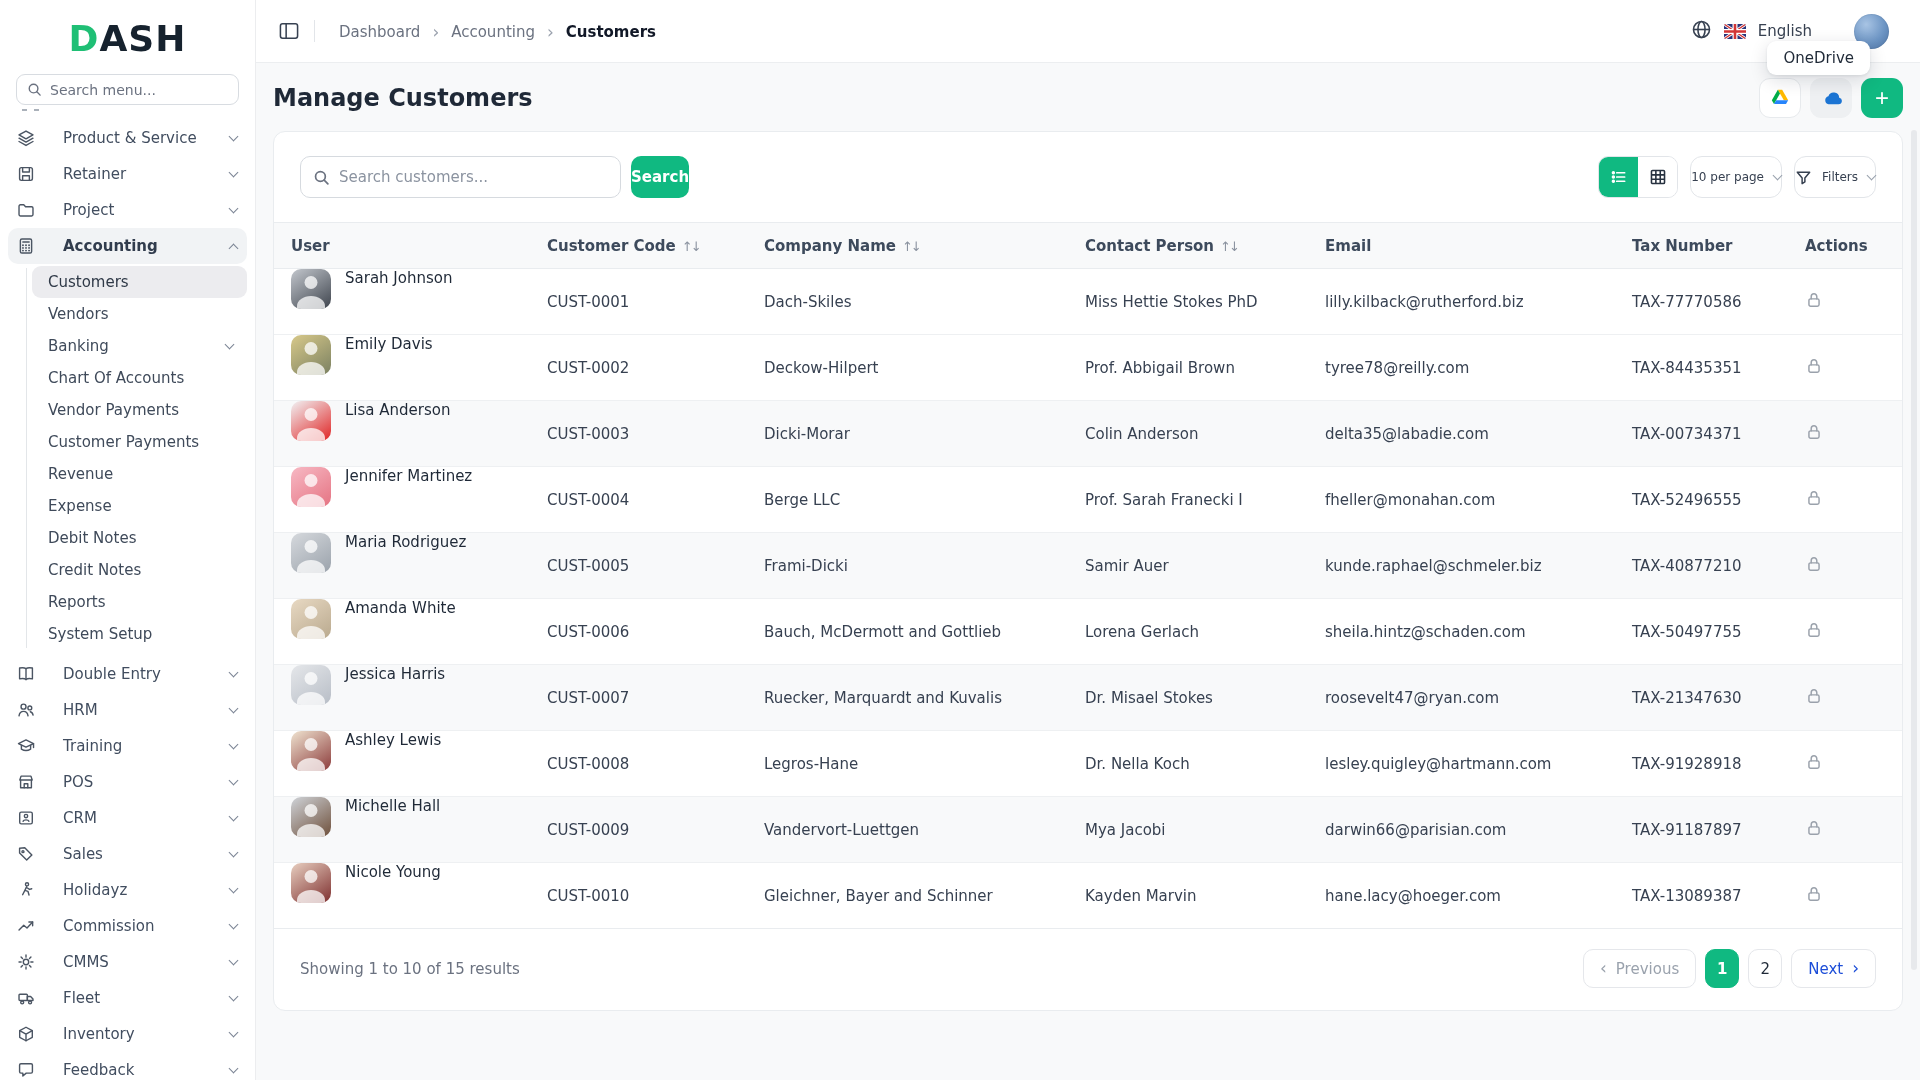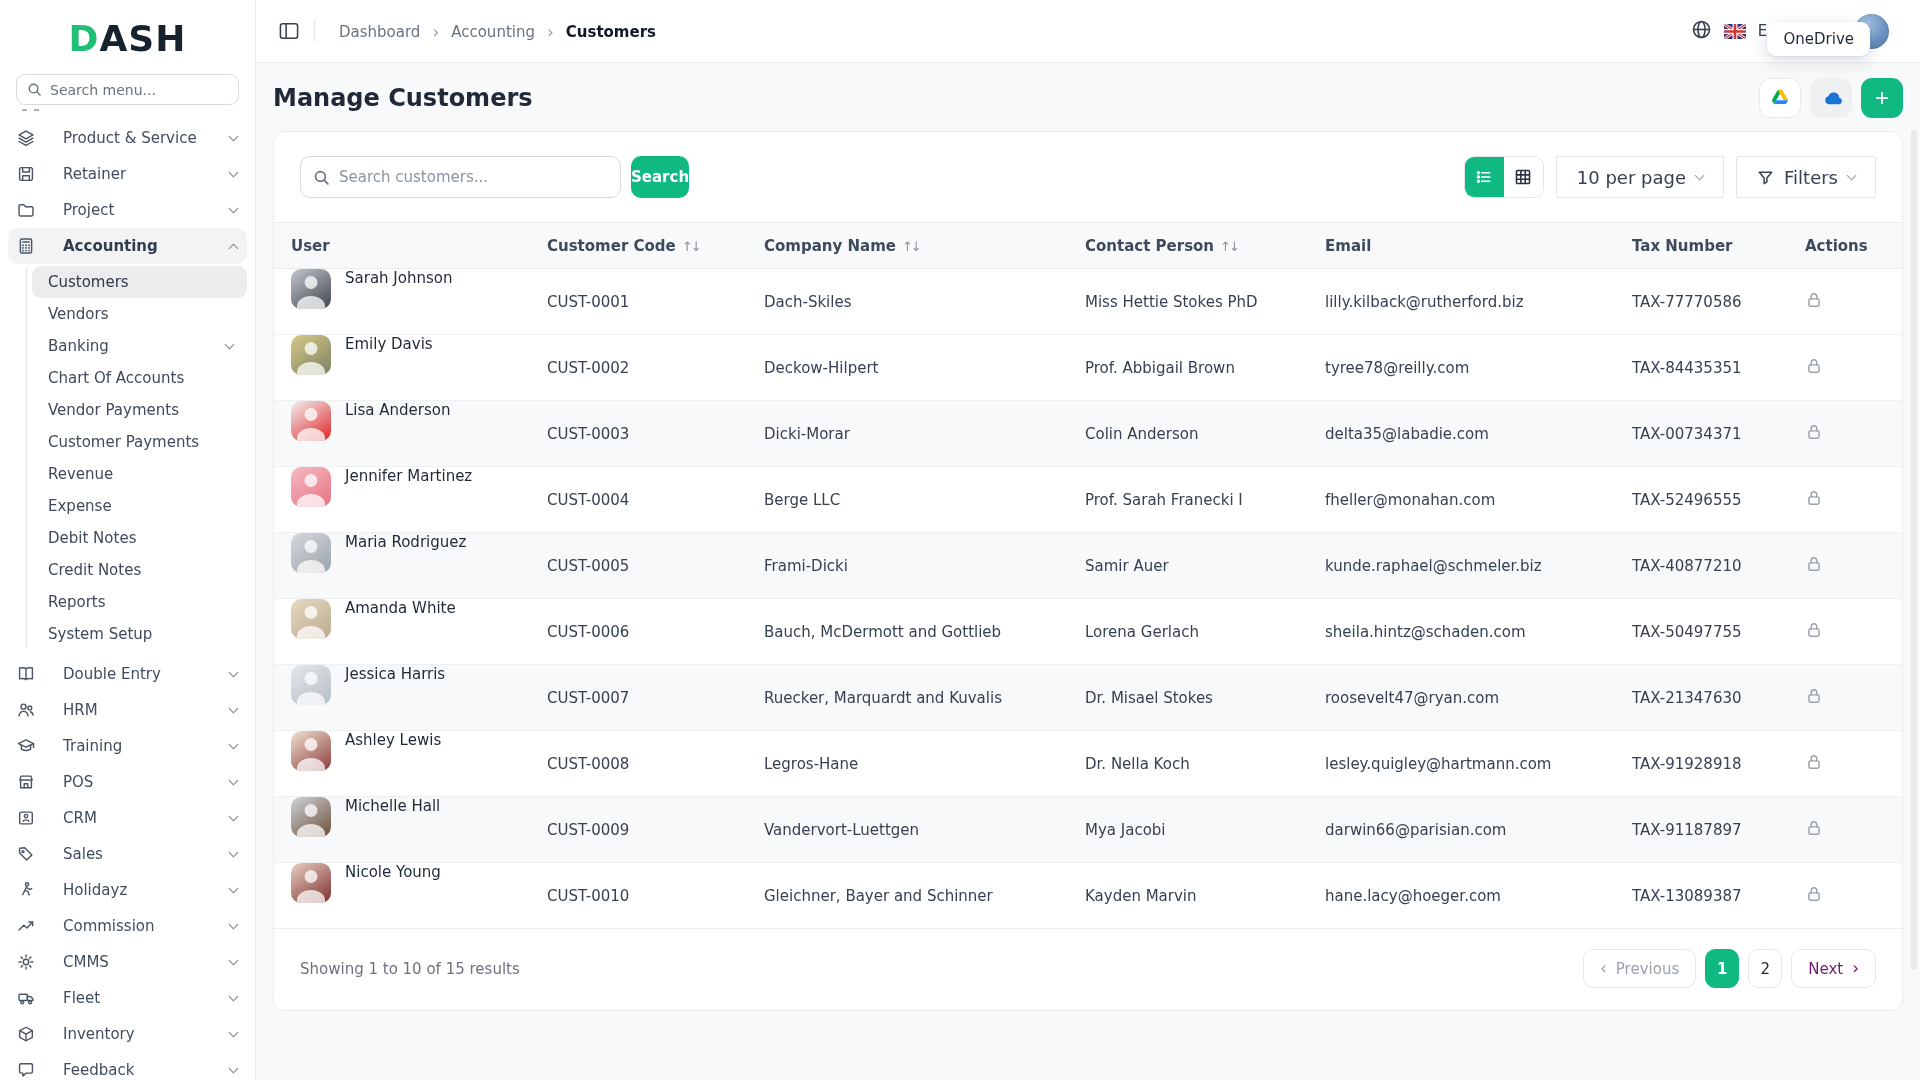--- a/index.html
+++ b/index.html
@@ -37,21 +37,21 @@
   .tb-toggle svg{width:22px;height:22px;stroke:#374151;fill:none;stroke-width:1.4;stroke-linejoin:round}
   .tb-div{width:1px;height:22px;background:#e2e5e9;margin:0 16px 0 14px}
   .crumbs{display:flex;align-items:center;gap:12px;font-size:15px;color:#6b7280}
   .crumb-sep{color:#9ca3af;font-size:17px;line-height:1}
   .crumb.current{color:#111827;font-weight:600}
   .topbar-right{margin-left:auto;display:flex;align-items:center;gap:12px}
   .globe svg{width:21px;height:21px;stroke:#374151;fill:none;stroke-width:1.2}
   .flag{width:22px;height:15px;border-radius:2px;overflow:hidden;display:block}
   .lang{color:#374151;font-size:15px}
   .user-avatar{width:35px;height:35px;border-radius:50%;margin-left:30px;background:radial-gradient(circle at 35% 30%,#a8c4e4,#6d95c4 55%,#4a6f9f);box-shadow:inset 0 0 0 1px rgba(0,0,0,.05);cursor:pointer}
-  .tooltip{position:absolute;top:22px;right:52px;background:#fff;border-radius:9px;padding:8px 16px;font-size:15px;color:#1f2937;box-shadow:0 5px 18px rgba(17,24,39,.14),0 1px 3px rgba(17,24,39,.08);z-index:60}
+  .tooltip{position:absolute;top:41px;right:52px;background:#fff;border-radius:9px;padding:8px 16px;font-size:15px;color:#1f2937;box-shadow:0 5px 18px rgba(17,24,39,.14),0 1px 3px rgba(17,24,39,.08);z-index:60}
 
   .page-head{display:flex;align-items:center;padding:15px 19px 13px 17px;flex-shrink:0}
   .page-title{font-size:24px;font-weight:700;color:#1f2937}
   .head-actions{margin-left:auto;display:flex;gap:9px;align-items:center}
   .icon-btn{width:42px;height:40px;border-radius:11px;border:1px solid #e7eaed;background:#fff;display:flex;align-items:center;justify-content:center;cursor:pointer}
   .icon-btn.gray{background:#eef0f2;border-color:#eef0f2}
   .btn-plus{width:42px;height:40px;border-radius:11px;background:#10b981;color:#fff;font-size:24px;font-weight:400;display:flex;align-items:center;justify-content:center;border:none;cursor:pointer;line-height:1}
 
   
   .card{margin:0 19px 0 17px;background:#fff;border:1px solid #e9ecef;border-radius:12px;overflow:hidden;display:flex;flex-direction:column}
@@ -59,21 +59,21 @@
   .search-wrap{width:321px;height:42px;border:1px solid #d6dadf;border-radius:10px;display:flex;align-items:center;gap:9px;padding:0 12px;background:#fff}
   .search-wrap svg{width:17px;height:17px;stroke:#6b7280;fill:none;stroke-width:1.6;stroke-linecap:round;flex-shrink:0}
   .search-wrap input{border:none;outline:none;width:100%;font-size:15px;color:#374151;font-family:inherit;background:transparent}
   .search-wrap input::placeholder{color:#8b93a0}
   .btn-search{height:42px;padding:0 0;background:#10b981;color:#fff;font-size:15px;font-weight:700;border:none;border-radius:10px;cursor:pointer;font-family:inherit}
   .toolbar-right{margin-left:auto;display:flex;align-items:center;gap:12px}
   .view-toggle{display:flex;border:1px solid #e2e5e9;border-radius:10px;overflow:hidden;height:42px}
   .vt-btn{width:39px;display:flex;align-items:center;justify-content:center;background:#fff;cursor:pointer}
   .vt-btn.active{background:#10b981}
   .vt-btn svg{width:18px;height:18px}
-  .select-box,.filters-btn{height:42px;border:1px solid #e2e5e9;border-radius:2px;background:#fff;display:flex;align-items:center;gap:10px;padding:0 20px;font-size:18px;color:#374151;cursor:pointer}
+  .select-box,.filters-btn{height:42px;border:1px solid #e2e5e9;border-radius:12px;background:#fff;display:flex;align-items:center;gap:10px;padding:0 0;font-size:12px;color:#374151;cursor:pointer}
   .dd-chev{width:7px;height:7px;border-right:1.6px solid #98a1ac;border-bottom:1.6px solid #98a1ac;transform:rotate(45deg);margin-top:-3px}
   .filters-btn svg{width:17px;height:17px;stroke:#374151;fill:none;stroke-width:1.4;stroke-linejoin:round}
 
   table{border-collapse:collapse;table-layout:fixed;width:100%}
   col.c1{width:256px}col.c2{width:217px}col.c3{width:321px}col.c4{width:240px}col.c5{width:307px}col.c6{width:173px}col.c7{width:114px}
   thead th{background:#f8f9fa;border-top:1px solid #e9ecef;border-bottom:1px solid #e9ecef;height:46px;text-align:left;padding:0 8px 0 17px;font-size:15px;font-weight:700;color:#3d4a5c;white-space:nowrap}
   .sort{font-size:13px;color:#8b93a0;letter-spacing:-2px;margin-left:6px;font-weight:400}
   tbody td{height:65px;padding:0 8px 0 17px;border-bottom:1px solid #eef0f2;font-size:15px;color:#374151;white-space:nowrap;overflow:hidden}
   tbody tr:nth-child(2n+3){background:#f8f9fa}
   .cell-user{display:flex;gap:14px;height:65px}
@@ -82,21 +82,21 @@
   .avatar::before{content:"";position:absolute;top:7px;left:50%;transform:translateX(-50%);width:13px;height:13px;border-radius:50%;background:rgba(255,255,255,.75)}
   .avatar::after{content:"";position:absolute;bottom:-7px;left:50%;transform:translateX(-50%);width:28px;height:20px;border-radius:50% 50% 0 0;background:rgba(255,255,255,.75)}
   .lock{display:inline-flex;cursor:pointer}
   .lock svg{width:18px;height:18px;stroke:#9aa1ab;fill:none;stroke-width:1.3;stroke-linejoin:round;stroke-linecap:round}
 
   .card-footer{display:flex;align-items:center;padding:20px 26px 22px;border-top:1px solid #e9ecef;margin-top:-1px}
   .summary{color:#6b7280;font-size:15px}
   .pager{margin-left:auto;display:flex;align-items:center;gap:9px}
   .pg-btn{height:39px;border:1px solid #e5e7eb;border-radius:10px;background:#fff;display:flex;align-items:center;gap:9px;padding:0 16px;font-size:15px;cursor:pointer;font-family:inherit}
   .pg-btn.prev{color:#9aa2ad}
-  .pg-btn.next{color:#701a75}
+  .pg-btn.next{color:#1d4ed8}
   .pg-chev{font-size:17px;line-height:1;margin-top:-1px}
   .pg-num{width:34px;height:39px;border-radius:10px;display:flex;align-items:center;justify-content:center;font-size:15px;cursor:pointer;border:1px solid #e5e7eb;background:#fff;color:#1f2937}
   .pg-num.active{background:#10b981;border-color:#10b981;color:#fff;font-weight:600}
 
   .page-scrollbar{position:fixed;right:3px;top:130px;width:6px;height:840px;border-radius:3px;background:#e7e9ec;z-index:80}
 </style>
 </head>
 <body>
 
 <aside class="sidebar">

